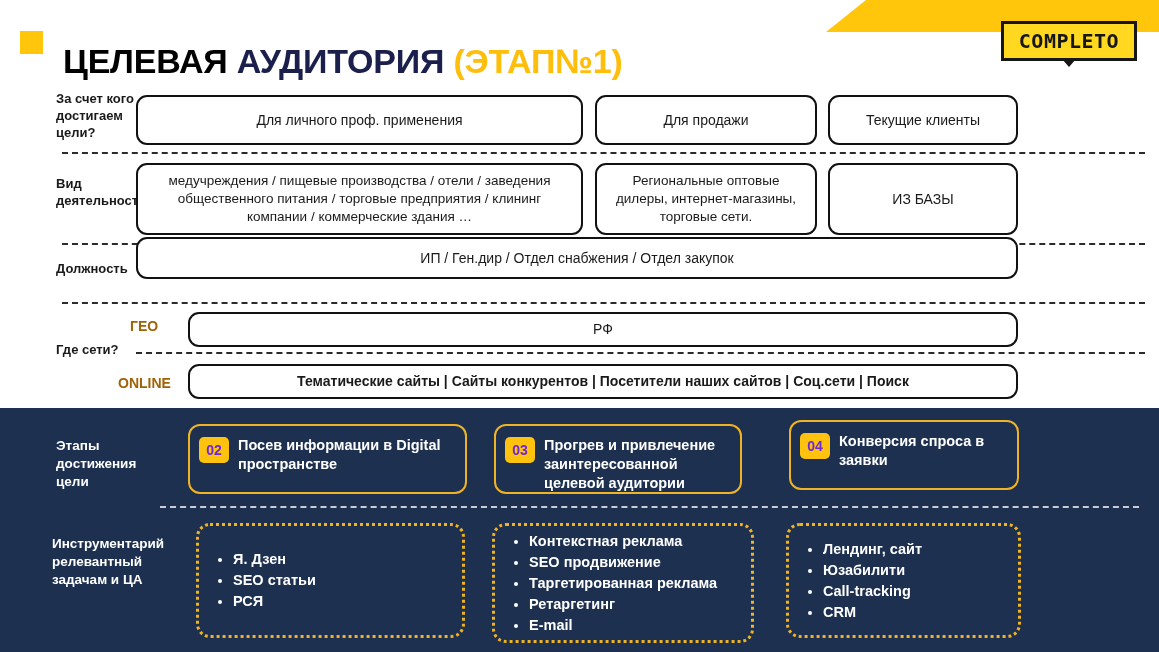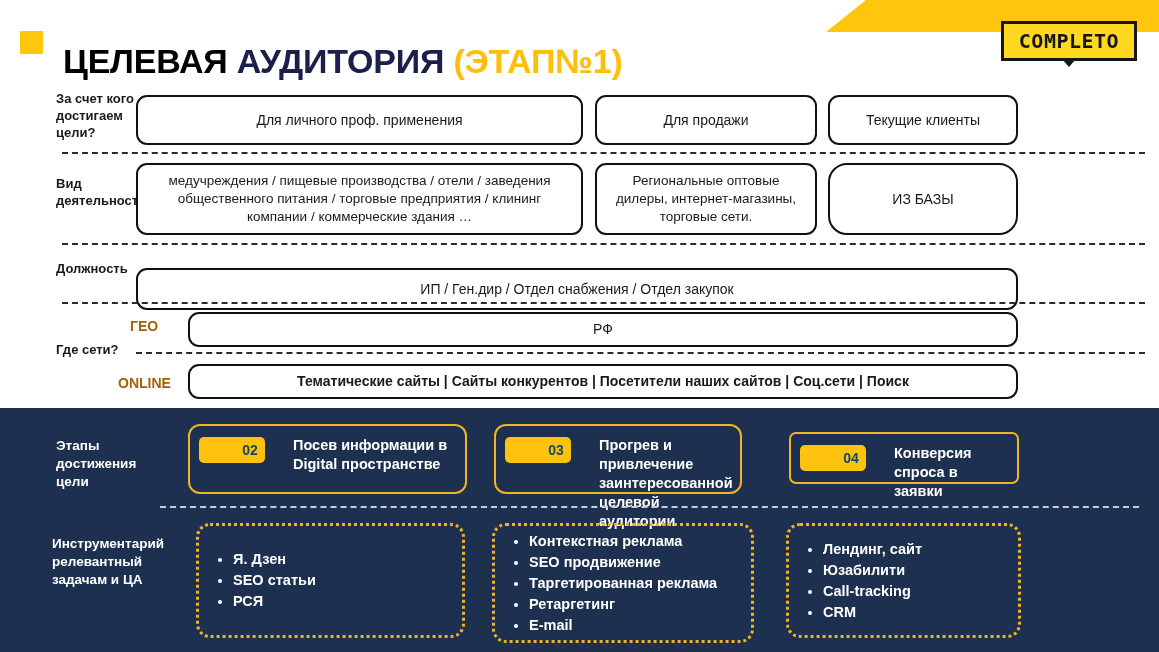--- a/index.html
+++ b/index.html
@@ -151,29 +151,28 @@
     display: flex;
     align-items: flex-start;
     padding: 10px 10px 10px 9px;
   }
   .stage-badge {
     flex: 0 0 auto;
     width: 30px;
     height: 26px;
     background: #ffc20e;
     border-radius: 5px;
-    color: #0c4a6e;
+    color: #6d28d9;
     font-size: 14px;
     font-weight: bold;
     display: flex;
     align-items: center;
     justify-content: center;
-    margin-right: 28px;
+    margin-right: 9px;
     margin-top: 1px;
-    padding-left: 36px;
   }
   .stage-text {
     color: #ffffff;
     font-size: 14.5px;
     font-weight: bold;
     line-height: 19px;
   }
 
   .tool-card {
     position: absolute;
@@ -217,27 +216,27 @@
   <div class="wbox" style="left:595px; top:95px; width:222px; height:50px;">Для продажи</div>
   <div class="wbox" style="left:828px; top:95px; width:190px; height:50px;">Текущие клиенты</div>
 
   <div class="dashed-sep" style="top:152px;"></div>
 
   <div class="row-label" style="left:20px; top:175px; width:115px; white-space:pre-line;">Вид
 деятельности</div>
 
   <div class="wbox small" style="left:136px; top:163px; width:447px; height:72px;">медучреждения / пищевые производства /  отели / заведения общественного питания / торговые предприятия / клининг компании / коммерческие здания …</div>
   <div class="wbox small" style="left:595px; top:163px; width:222px; height:72px;">Региональные оптовые дилеры, интернет-магазины, торговые сети.</div>
-  <div class="wbox" style="left:828px; top:163px; width:190px; height:72px;border-radius:19px;">ИЗ БАЗЫ</div>
+  <div class="wbox" style="left:828px; top:163px; width:190px; height:72px;">ИЗ БАЗЫ</div>
 
   <div class="dashed-sep" style="top:243px;"></div>
 
   <div class="row-label" style="left:20px; top:260px; width:115px;">Должность</div>
 
-  <div class="wbox" style="left:136px; top:268px; width:882px; height:42px;">ИП / Ген.дир / Отдел снабжения / Отдел закупок</div>
+  <div class="wbox" style="left:136px; top:237px; width:882px; height:42px;">ИП / Ген.дир / Отдел снабжения / Отдел закупок</div>
 
   <div class="dashed-sep" style="top:302px;"></div>
 
   <div class="row-label" style="left:20px; top:341px; width:115px;">Где сети?</div>
 
   <div class="sub-label" style="left:130px; top:318px;">ГЕО</div>
   <div class="wbox" style="left:188px; top:312px; width:830px; height:35px;">РФ</div>
 
   <div class="dashed-sep" style="left:136px; top:352px;"></div>
 
@@ -253,21 +252,21 @@
   <div class="stage-card" style="left:188px; top:424px; width:279px; height:70px;">
     <span class="stage-badge">02</span>
     <span class="stage-text">Посев информации в Digital пространстве</span>
   </div>
 
   <div class="stage-card" style="left:494px; top:424px; width:248px; height:70px;">
     <span class="stage-badge">03</span>
     <span class="stage-text">Прогрев и привлечение заинтересованной целевой аудитории</span>
   </div>
 
-  <div class="stage-card" style="left:789px; top:432px; width:230px; height:52px;border-radius:7px;">
+  <div class="stage-card" style="left:789px; top:420px; width:230px; height:70px;">
     <span class="stage-badge">04</span>
     <span class="stage-text">Конверсия спроса в заявки</span>
   </div>
 
   <div class="navy-dashed" style="top:506px;"></div>
 
   <div class="navy-label" style="left:52px; top:535px; width:145px; white-space:pre-line;">Инструментарий
 релевантный
 задачам и ЦА</div>
 

